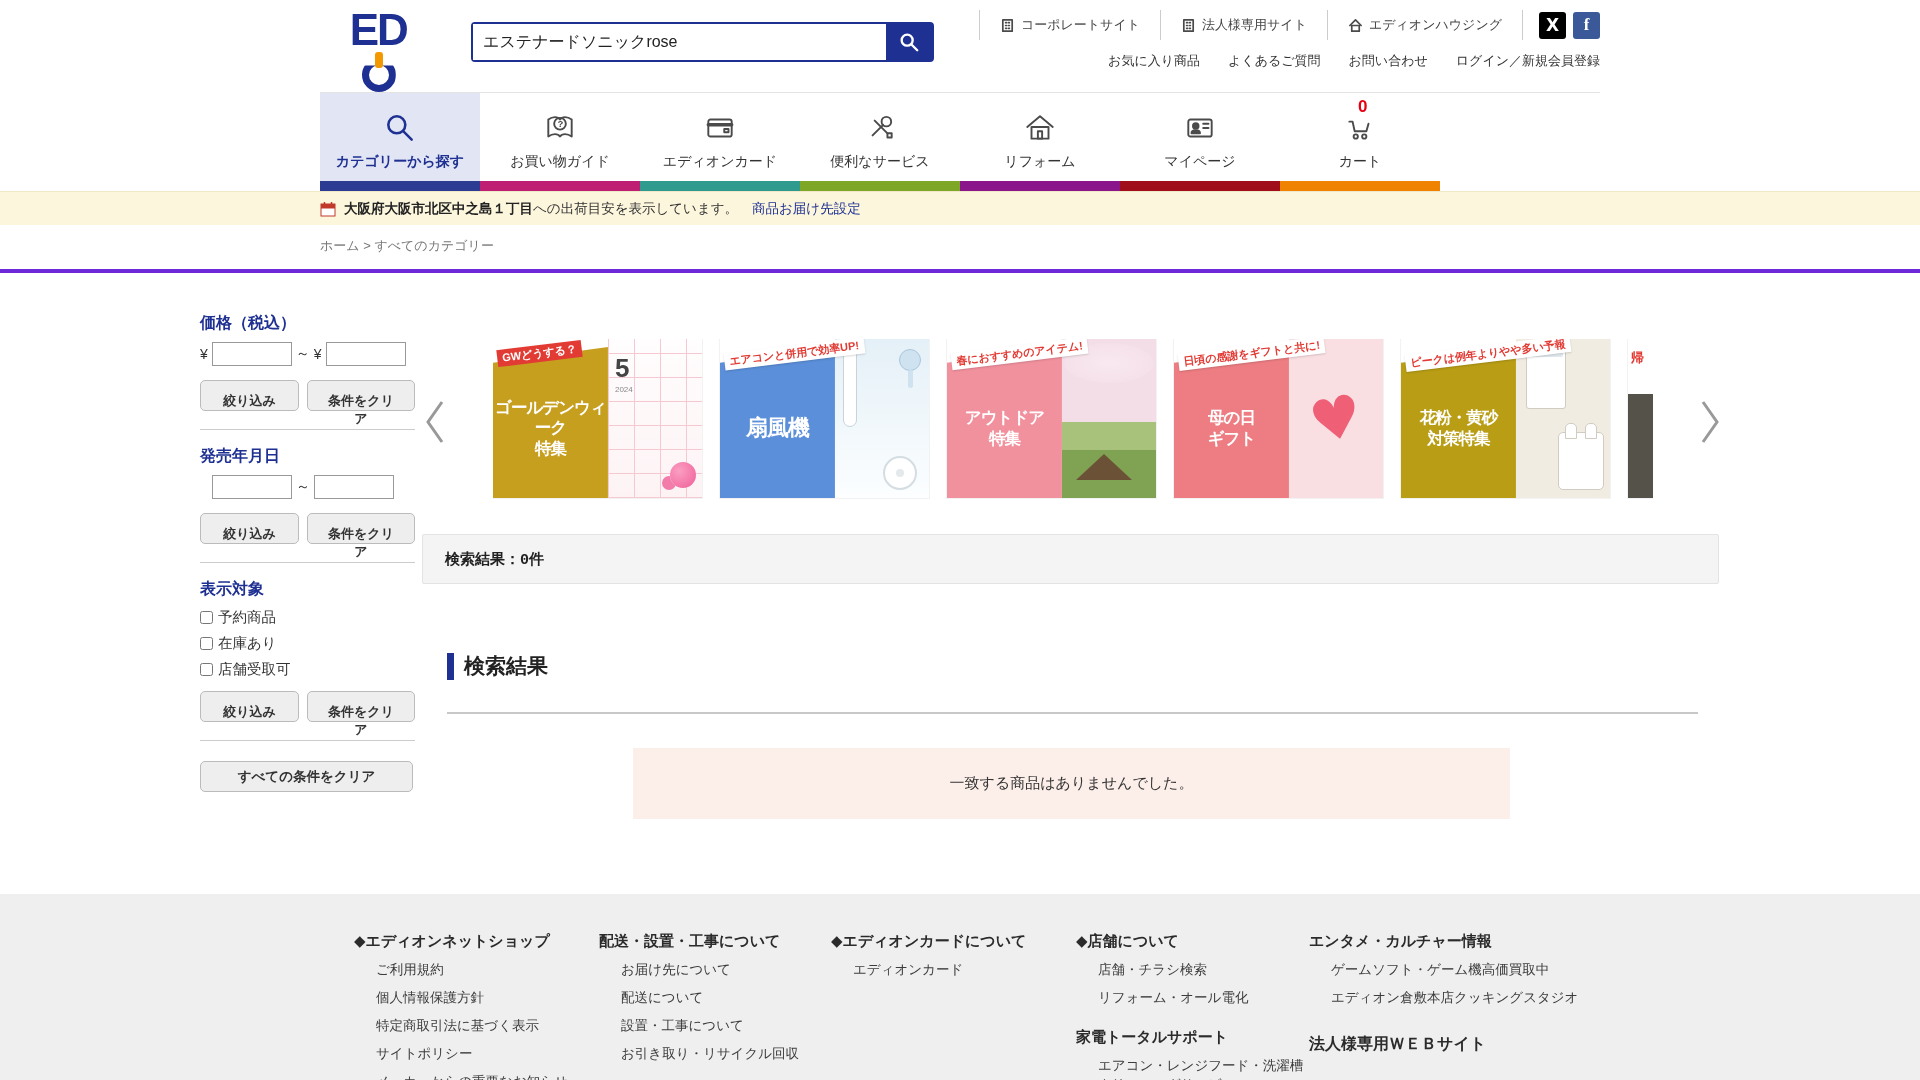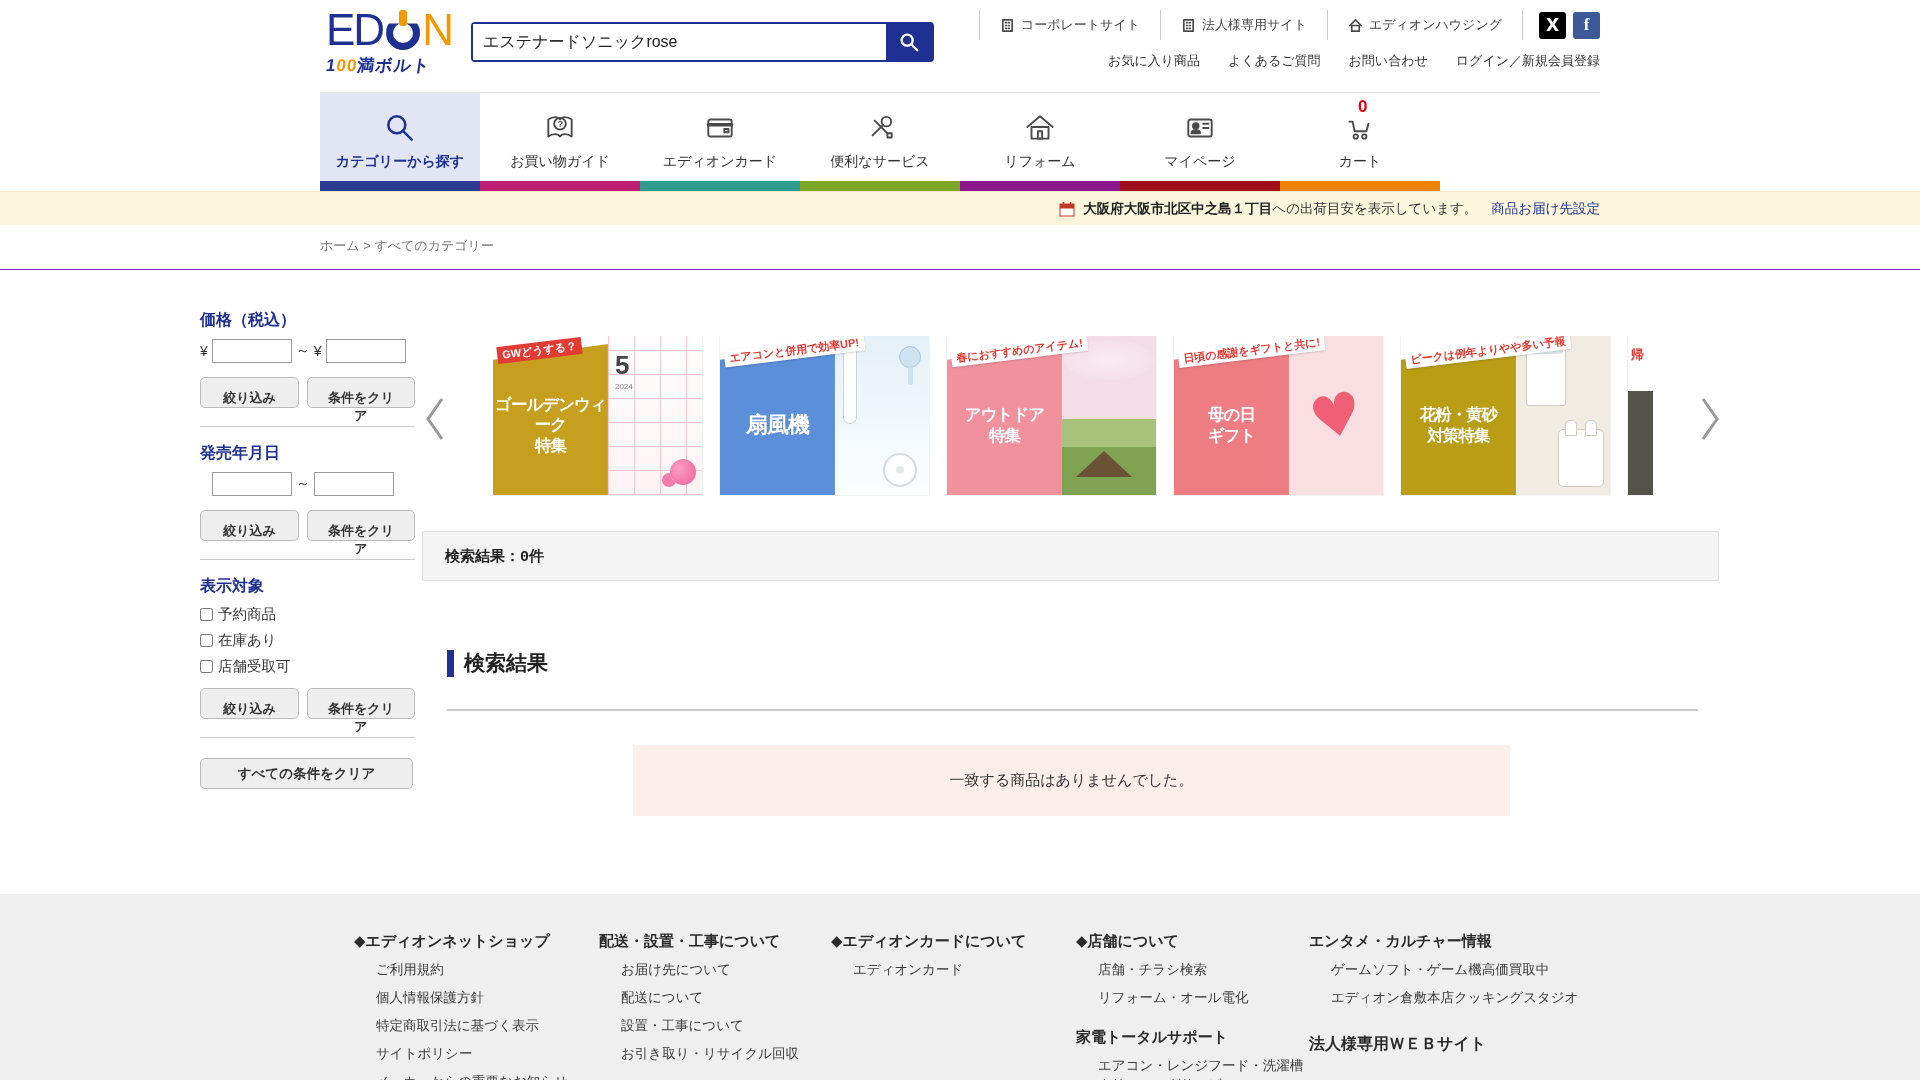--- a/index.html
+++ b/index.html
@@ -2,21 +2,21 @@
 <html><head>
 <meta charset="utf-8">
 <style>
   * { box-sizing: border-box; margin: 0; padding: 0; }
   html,body { width:1920px; height:1080px; overflow:hidden; background:#fff;
     font-family:"Liberation Sans","DejaVu Sans",sans-serif; color:#333; }
 
   
   .header { width:1280px; margin:0 auto; position:relative; height:92px; }
   .logo { position:absolute; left:6px; top:8px; cursor:pointer; }
-  .logo-word { font-size:44px; font-weight:normal; color:#1e3092; letter-spacing:-2px; line-height:44px; display:flex; align-items:center; }
+  .logo-word { font-size:44px; font-weight:bold; color:#1e3092; letter-spacing:-2px; line-height:44px; display:flex; align-items:center;flex-direction:column; }
   .logo-pw { position:relative; width:34px; height:34px; margin:6px 2px 0 3px; }
   .logo-pw .ring { position:absolute; inset:0; border:7px solid #1e3092; border-radius:50%; clip-path:polygon(0 22%,100% 22%,100% 100%,0 100%); }
   .logo-pw .bar { position:absolute; left:13px; top:-6px; width:8px; height:16px; background:#f39800; border-radius:3px; }
   .logo-n { color:#f39800; }
   .logo-sub { font-size:17px; font-weight:bold; color:#1e3092; transform:skewX(-8deg); margin-top:2px; letter-spacing:1px; }
   .logo-sub b { color:#f39800; }
 
   .searchbox { position:absolute; left:151px; top:22px; width:463px; height:40px;
     border:2px solid #1e3092; border-radius:4px; background:#fff; display:flex; }
   .searchbox input { flex:1; border:none; outline:none; font-size:16px; padding:0 10px;
@@ -42,26 +42,26 @@
   .nav-icon { height:46px; display:flex; align-items:center; justify-content:center; position:relative; }
   .nav-label { font-size:14px; color:#333; margin-top:2px; white-space:nowrap; }
   .nav-item.active .nav-label { color:#1e3092; font-weight:bold; }
   .stripe { position:absolute; bottom:0; left:0; width:100%; height:10px; }
   .s0{background:#2c3c92}.s1{background:#bf1f72}.s2{background:#2f9b8e}.s3{background:#7fa727}
   .s4{background:#8b158b}.s5{background:#2e7ea7}.s6{background:#a00e1b}.s7{background:#ef8200}
   .cart-badge { position:absolute; top:-8px; left:50%; margin-left:-2px; color:#e60012; font-weight:bold; font-size:17px; }
 
   
   .notice { width:100%; height:34px; background:#fcf6dd; border-top:1px solid #f0e8c8; }
-  .notice-inner { width:1280px; margin:0 auto; height:34px; display:flex; align-items:center; gap:8px; font-size:13.5px;justify-content:flex-end; }
+  .notice-inner { width:1280px; margin:0 auto; height:34px; display:flex; align-items:center; gap:8px; font-size:13.5px; }
   .notice-inner b { color:#222; }
   .notice-link { color:#1e3092; cursor:pointer; margin-left:6px; }
 
   
-  .crumb-wrap { border-bottom:1px solid #6d28d9; }
+  .crumb-wrap { border-bottom:4px solid #6d28d9; }
   .crumb { width:1280px; margin:0 auto; padding:12px 0 14px 0; font-size:13px; color:#777; }
   .crumb span.link { cursor:pointer; }
 
   
   .main { position:relative; width:1572px; height:632px; }
 
   .sidebar { position:absolute; left:200px; top:40px; width:215px; }
   .sb-title { color:#1e3092; font-size:16px; font-weight:bold; margin-bottom:8px; }
   .range-row { display:flex; align-items:center; gap:4px; font-size:14px; margin-bottom:14px; }
   .range-row input { width:80px; height:24px; border:1px solid #999; }

